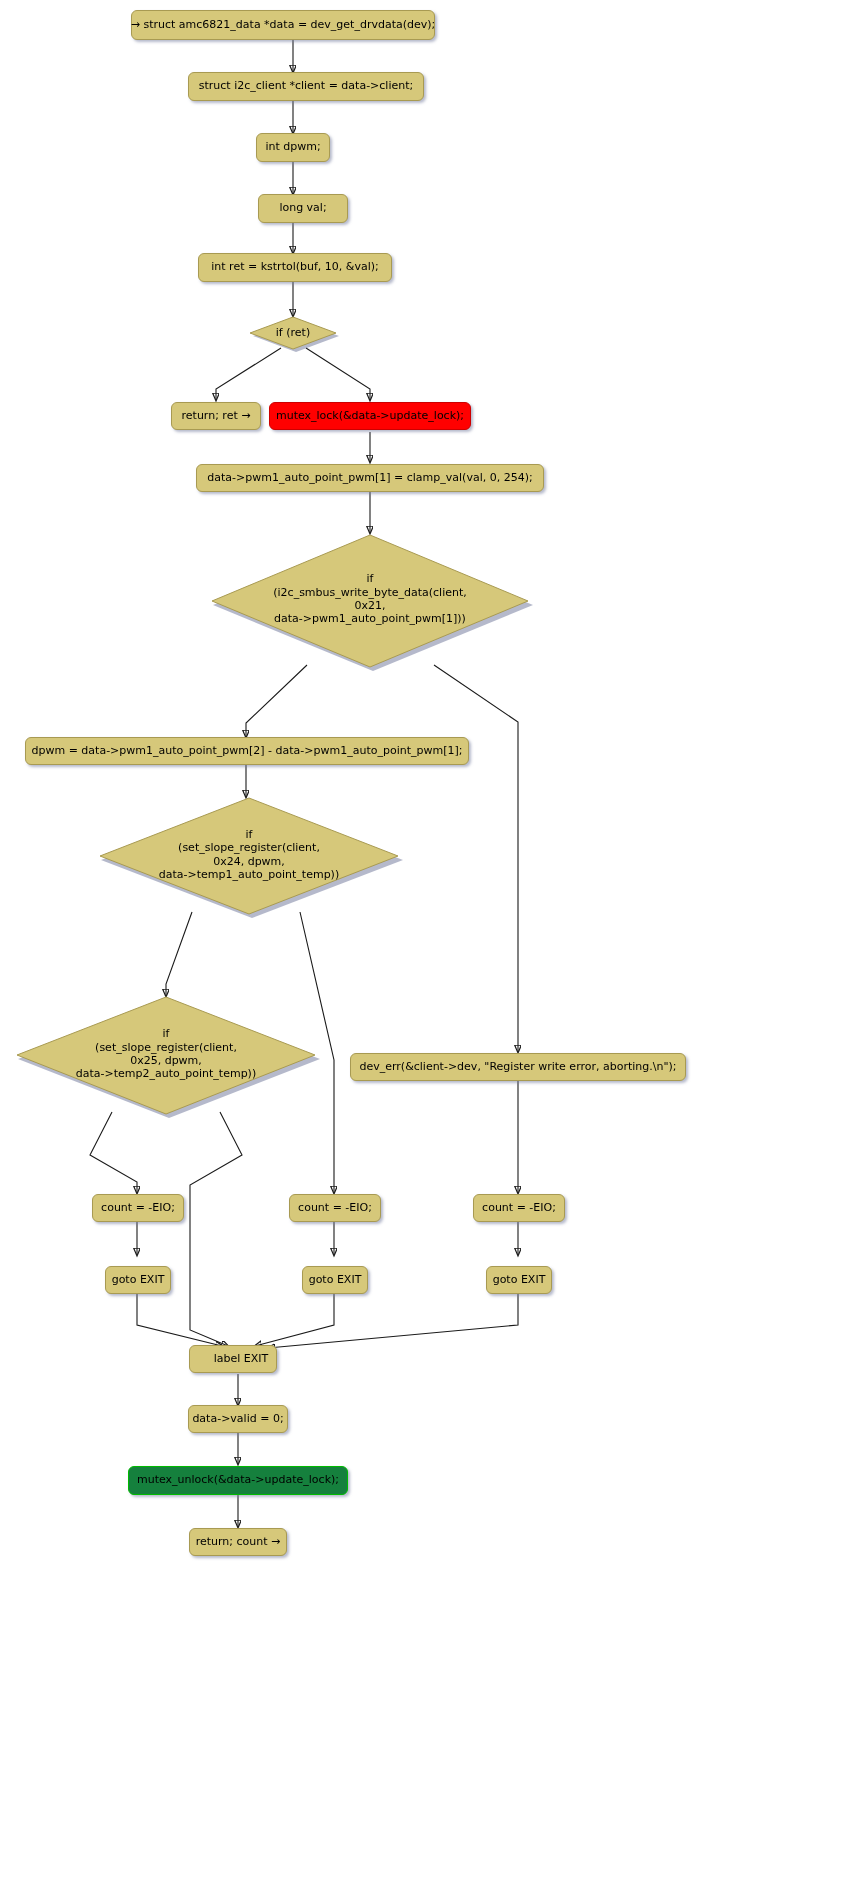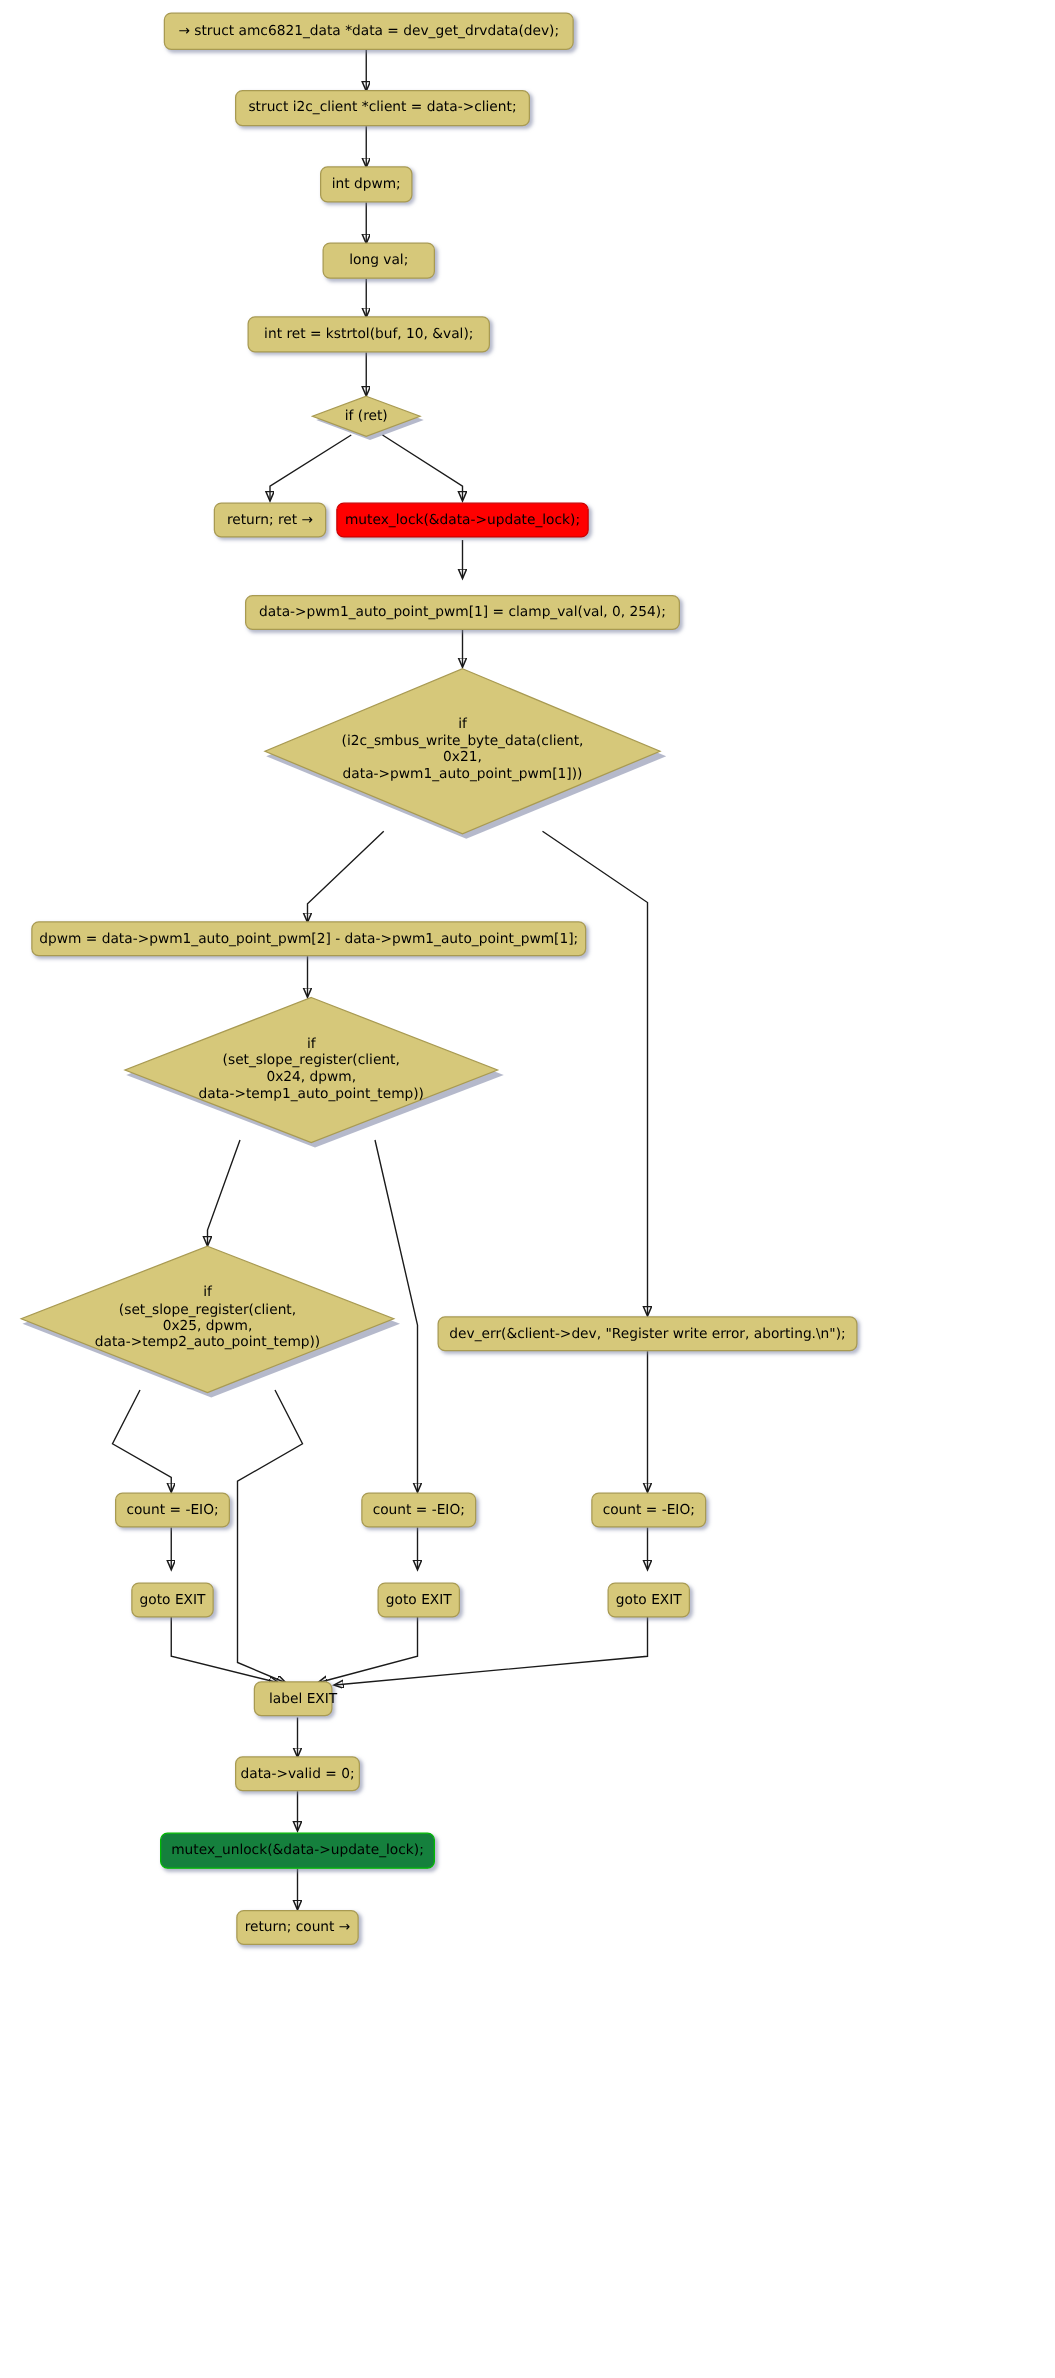--- a/index.html
+++ b/index.html
@@ -150,21 +150,21 @@
 
     <path d="M518,1292 L518,1325 L268,1348" marker-end="url(#arrow)"></path>
 
     <line x1="238" y1="1374" x2="238" y2="1405" marker-end="url(#arrow)"></line>
 
     <line x1="238" y1="1433" x2="238" y2="1464" marker-end="url(#arrow)"></line>
 
     <line x1="238" y1="1495" x2="238" y2="1527" marker-end="url(#arrow)"></line>
   </svg>
 
-  <div class="node rect" style="left:131px; top:10px; width:328px; height:30px;">→ struct amc6821_data *data = dev_get_drvdata(dev);</div>
+  <div class="node rect" style="left:131px; top:10px; width:304px; height:30px;">→ struct amc6821_data *data = dev_get_drvdata(dev);</div>
 
   <div class="node rect" style="left:188px; top:72px; width:236px; height:29px;">struct i2c_client *client = data-&gt;client;</div>
 
   <div class="node rect" style="left:256px; top:133px; width:74px; height:29px;">int dpwm;</div>
 
   <div class="node rect" style="left:258px; top:194px; width:90px; height:29px;">long val;</div>
 
   <div class="node rect" style="left:198px; top:253px; width:194px; height:29px;">int ret = kstrtol(buf, 10, &amp;val);</div>
 
   <div class="diamond-wrap" style="left:250px; top:316px; width:86px; height:33px;">
@@ -172,21 +172,21 @@
       <polygon class="diamond-shadow" points="46,4 89,20 46,36 3,20"></polygon>
       <polygon class="diamond-poly" points="43,1 86,17 43,33 0,17"></polygon>
     </svg>
     <div class="diamond-label" style="width:86px; height:33px;">if (ret)</div>
   </div>
 
   <div class="node rect" style="left:171px; top:402px; width:90px; height:28px;">return; ret →</div>
 
   <div class="node rect highlight-red" style="left:269px; top:402px; width:202px; height:28px;">mutex_lock(&amp;data-&gt;update_lock);</div>
 
-  <div class="node rect" style="left:196px; top:476px; width:348px; height:28px;">data-&gt;pwm1_auto_point_pwm[1] = clamp_val(val, 0, 254);</div>
+  <div class="node rect" style="left:196px; top:464px; width:348px; height:28px;">data-&gt;pwm1_auto_point_pwm[1] = clamp_val(val, 0, 254);</div>
 
   <div class="diamond-wrap" style="left:210px; top:533px; width:320px; height:132px;">
     <svg width="326" height="138" viewBox="0 0 326 138">
       <polygon class="diamond-shadow" points="163,6 323,72 163,138 3,72"></polygon>
       <polygon class="diamond-poly" points="160,2 318,68 160,134 2,68"></polygon>
     </svg>
     <div class="diamond-label" style="width:320px; height:132px;">if
 (i2c_smbus_write_byte_data(client,
 0x21,
 data-&gt;pwm1_auto_point_pwm[1]))</div>
@@ -223,21 +223,21 @@
   <div class="node rect" style="left:289px; top:1194px; width:92px; height:28px;">count = -EIO;</div>
 
   <div class="node rect" style="left:473px; top:1194px; width:92px; height:28px;">count = -EIO;</div>
 
   <div class="node rect" style="left:105px; top:1266px; width:66px; height:28px;">goto EXIT</div>
 
   <div class="node rect" style="left:302px; top:1266px; width:66px; height:28px;">goto EXIT</div>
 
   <div class="node rect" style="left:486px; top:1266px; width:66px; height:28px;">goto EXIT</div>
 
-  <div class="node rect" style="left:203px; top:1345px; width:63px; height:28px;padding-left:24px;">label EXIT</div>
+  <div class="node rect" style="left:189px; top:1345px; width:88px; height:28px;padding-left:24px;">label EXIT</div>
 
   <div class="node rect" style="left:188px; top:1405px; width:100px; height:28px;">data-&gt;valid = 0;</div>
 
   <div class="node rect highlight-green" style="left:128px; top:1466px; width:220px; height:29px;">mutex_unlock(&amp;data-&gt;update_lock);</div>
 
   <div class="node rect" style="left:189px; top:1528px; width:98px; height:28px;">return; count →</div>
 
 </div>
 
 </body></html>

